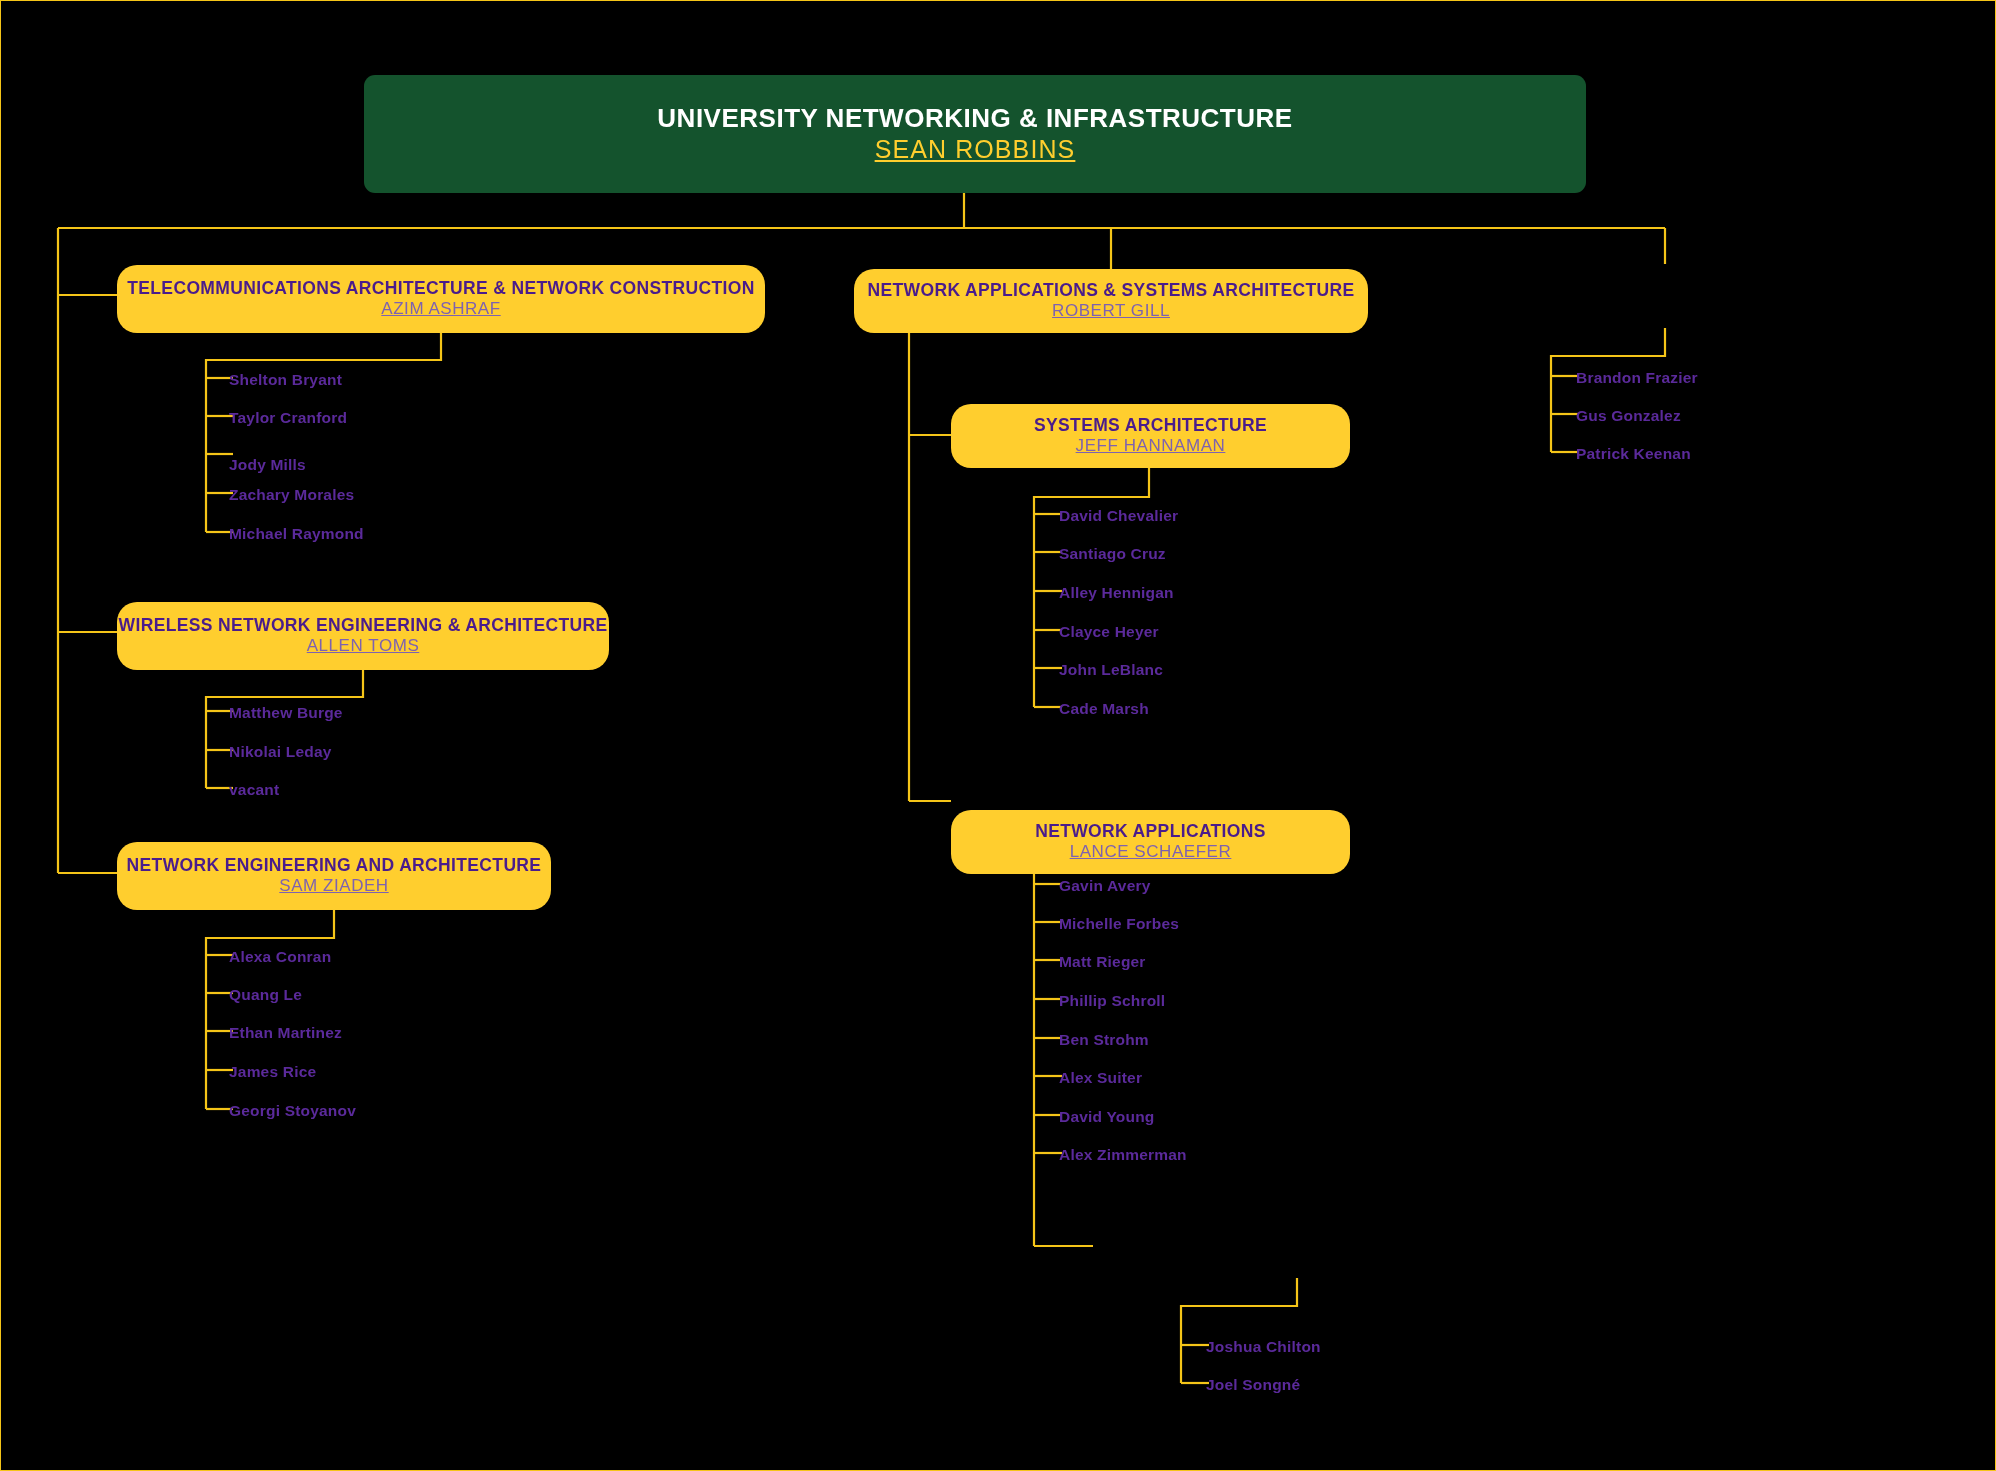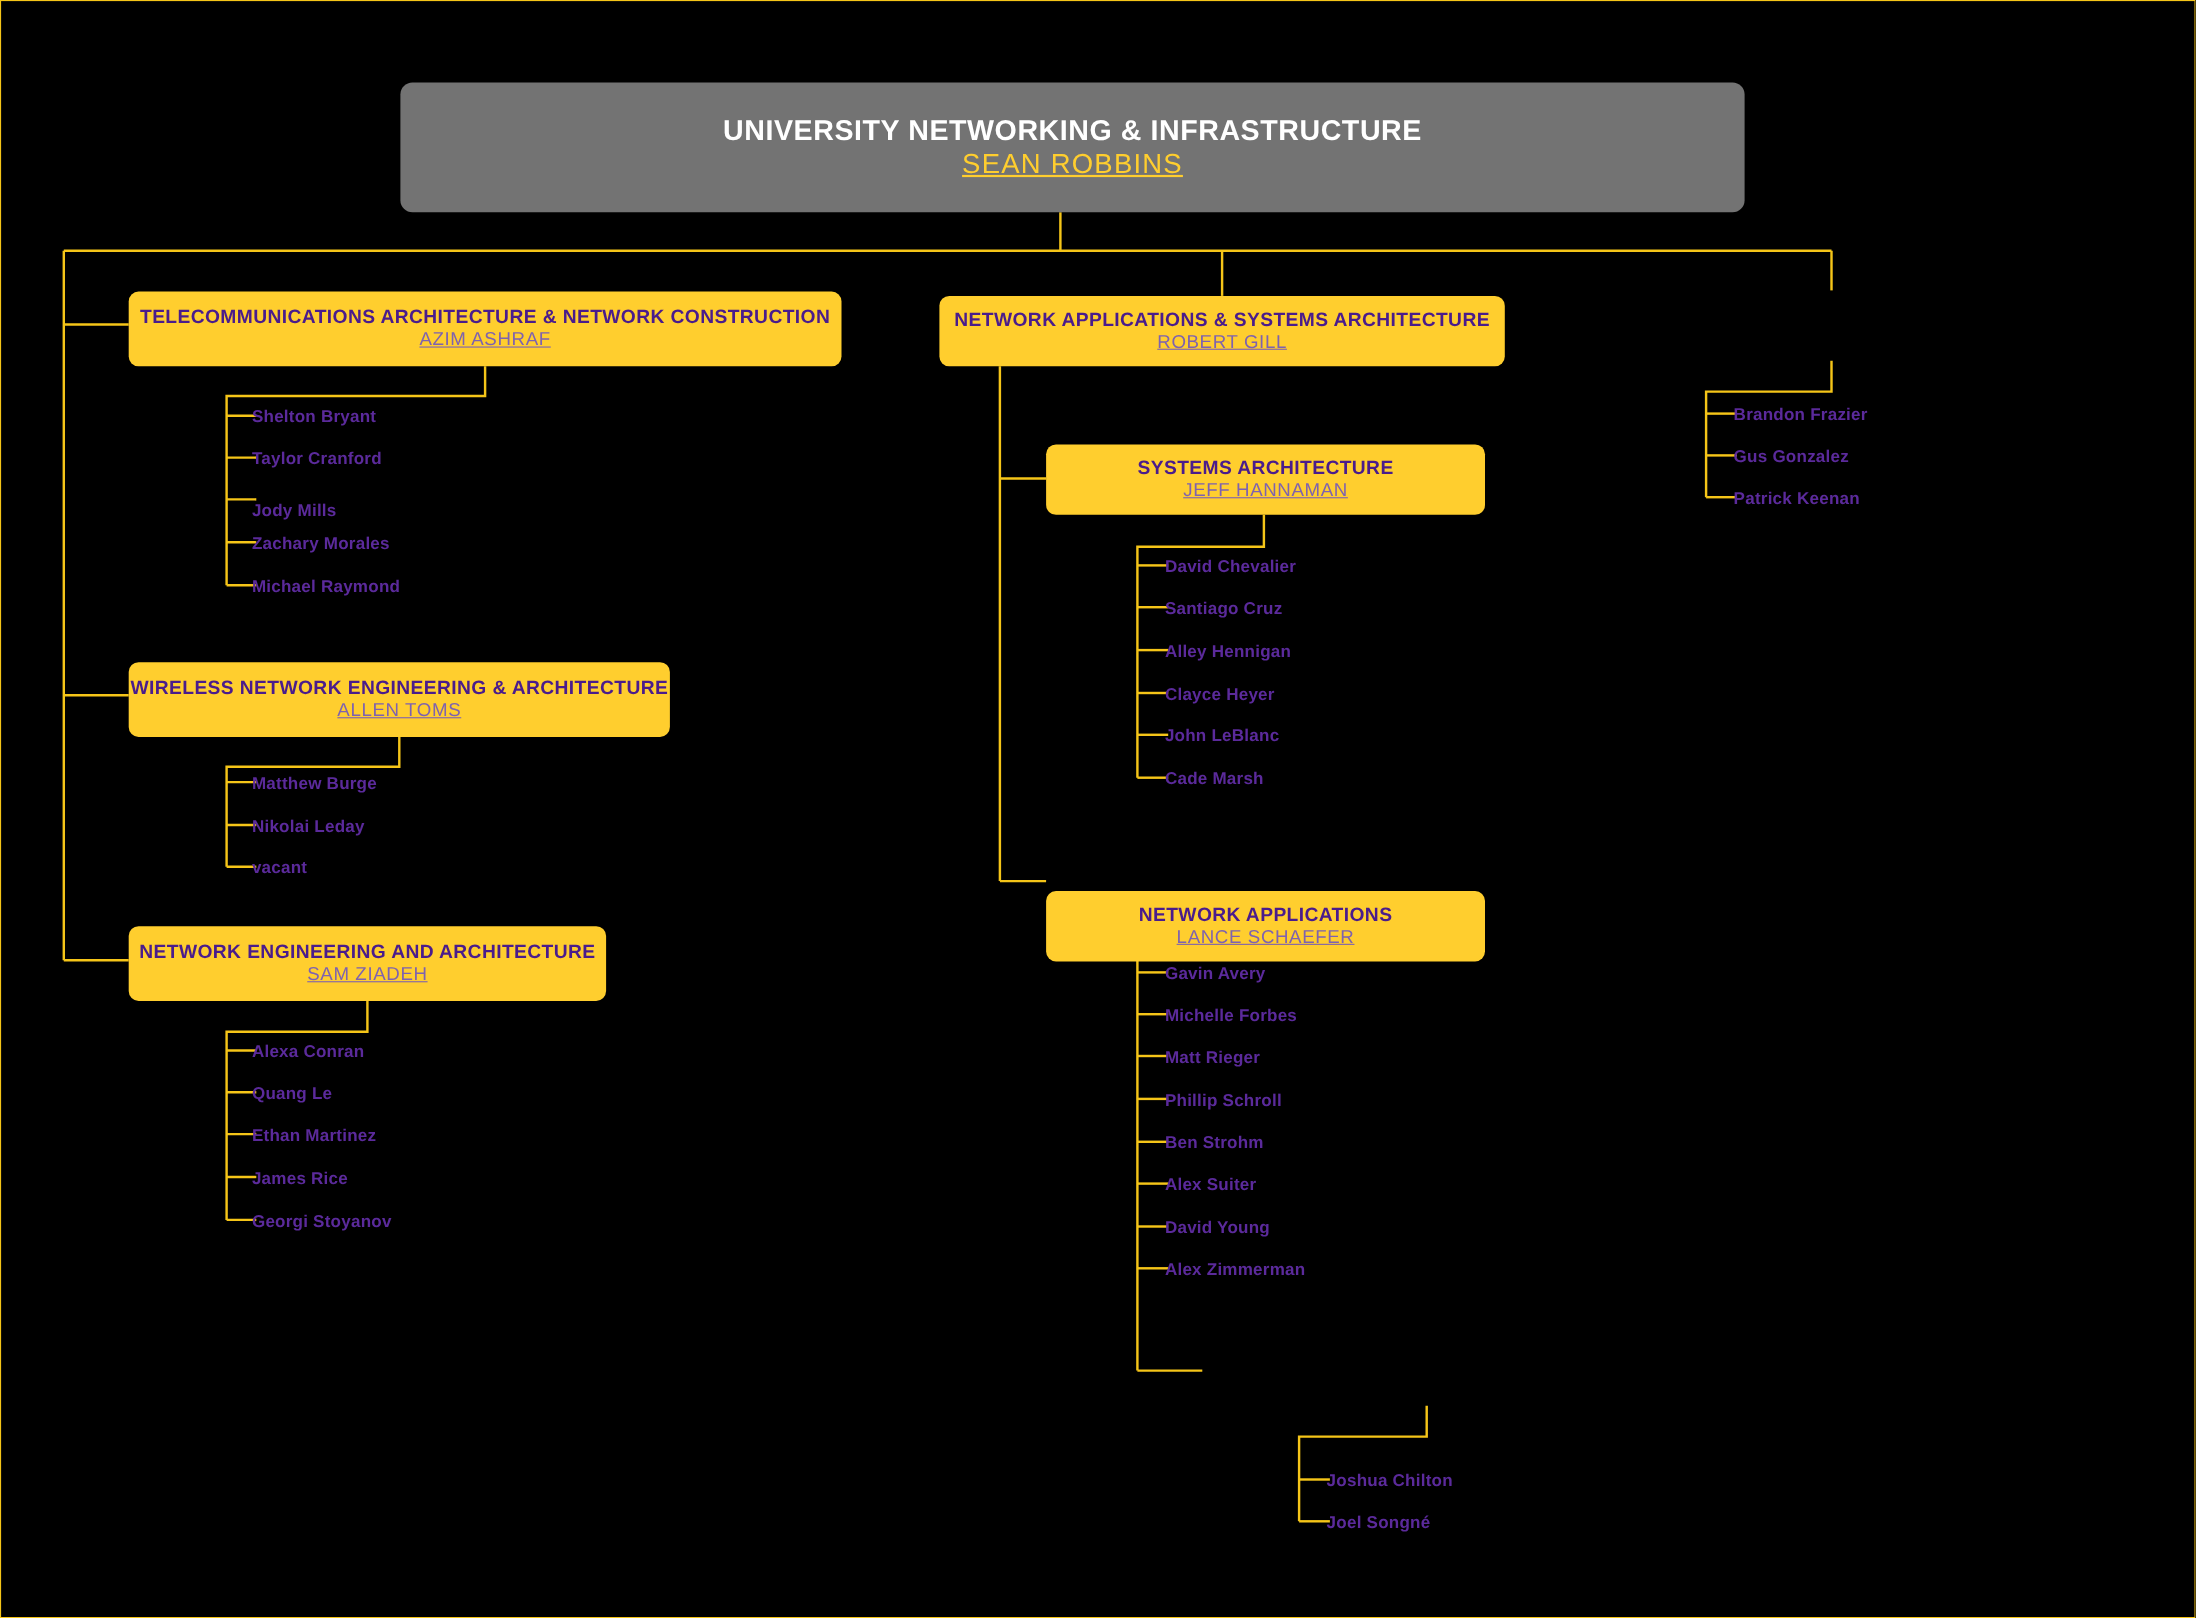--- a/index.html
+++ b/index.html
@@ -13,21 +13,21 @@
     position: relative;
     width: 1996px; height: 1471px;
     background: #000000;
     border: 1px solid #F5C518;
   }
   #lines { position: absolute; inset: 0; width: 1996px; height: 1471px; pointer-events: none; }
 
   
   .node {
     position: absolute;
-    border-radius: 9px;
+    border-radius: 20px;
     background: #FFCE2E;
     display: flex;
     flex-direction: column;
     align-items: center;
     justify-content: center;
     text-align: center;
     padding: 1px 18px;
     z-index: 5;
   }
   .node .title {
@@ -40,21 +40,21 @@
   .node .mgr {
     color: #7E62B0;
     letter-spacing: .55px;
     line-height: 1.22;
     white-space: nowrap;
     text-decoration: underline;
   }
 
   
   .node.root {
-    background: #737373;
+    background: #14532d;
     border-radius: 11px;
     padding: 10px 20px;
   }
   .node.root .title { color: #FFFFFF; font-size: 26px; letter-spacing: .5px; }
   .node.root .mgr   { color: #FFCE2E; font-size: 25px; letter-spacing: 1.1px; }
 
   
   .node.l1 .title { font-size: 17.5px; }
   .node.l1 .mgr   { font-size: 17px; }
 

